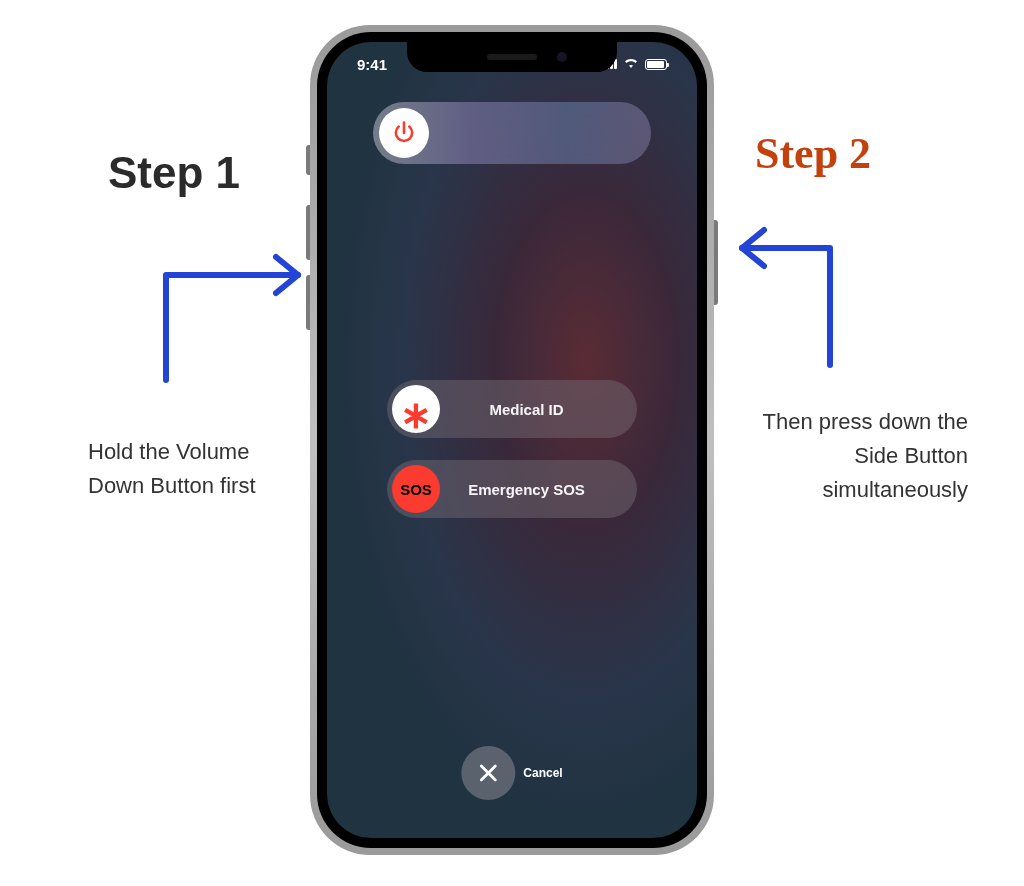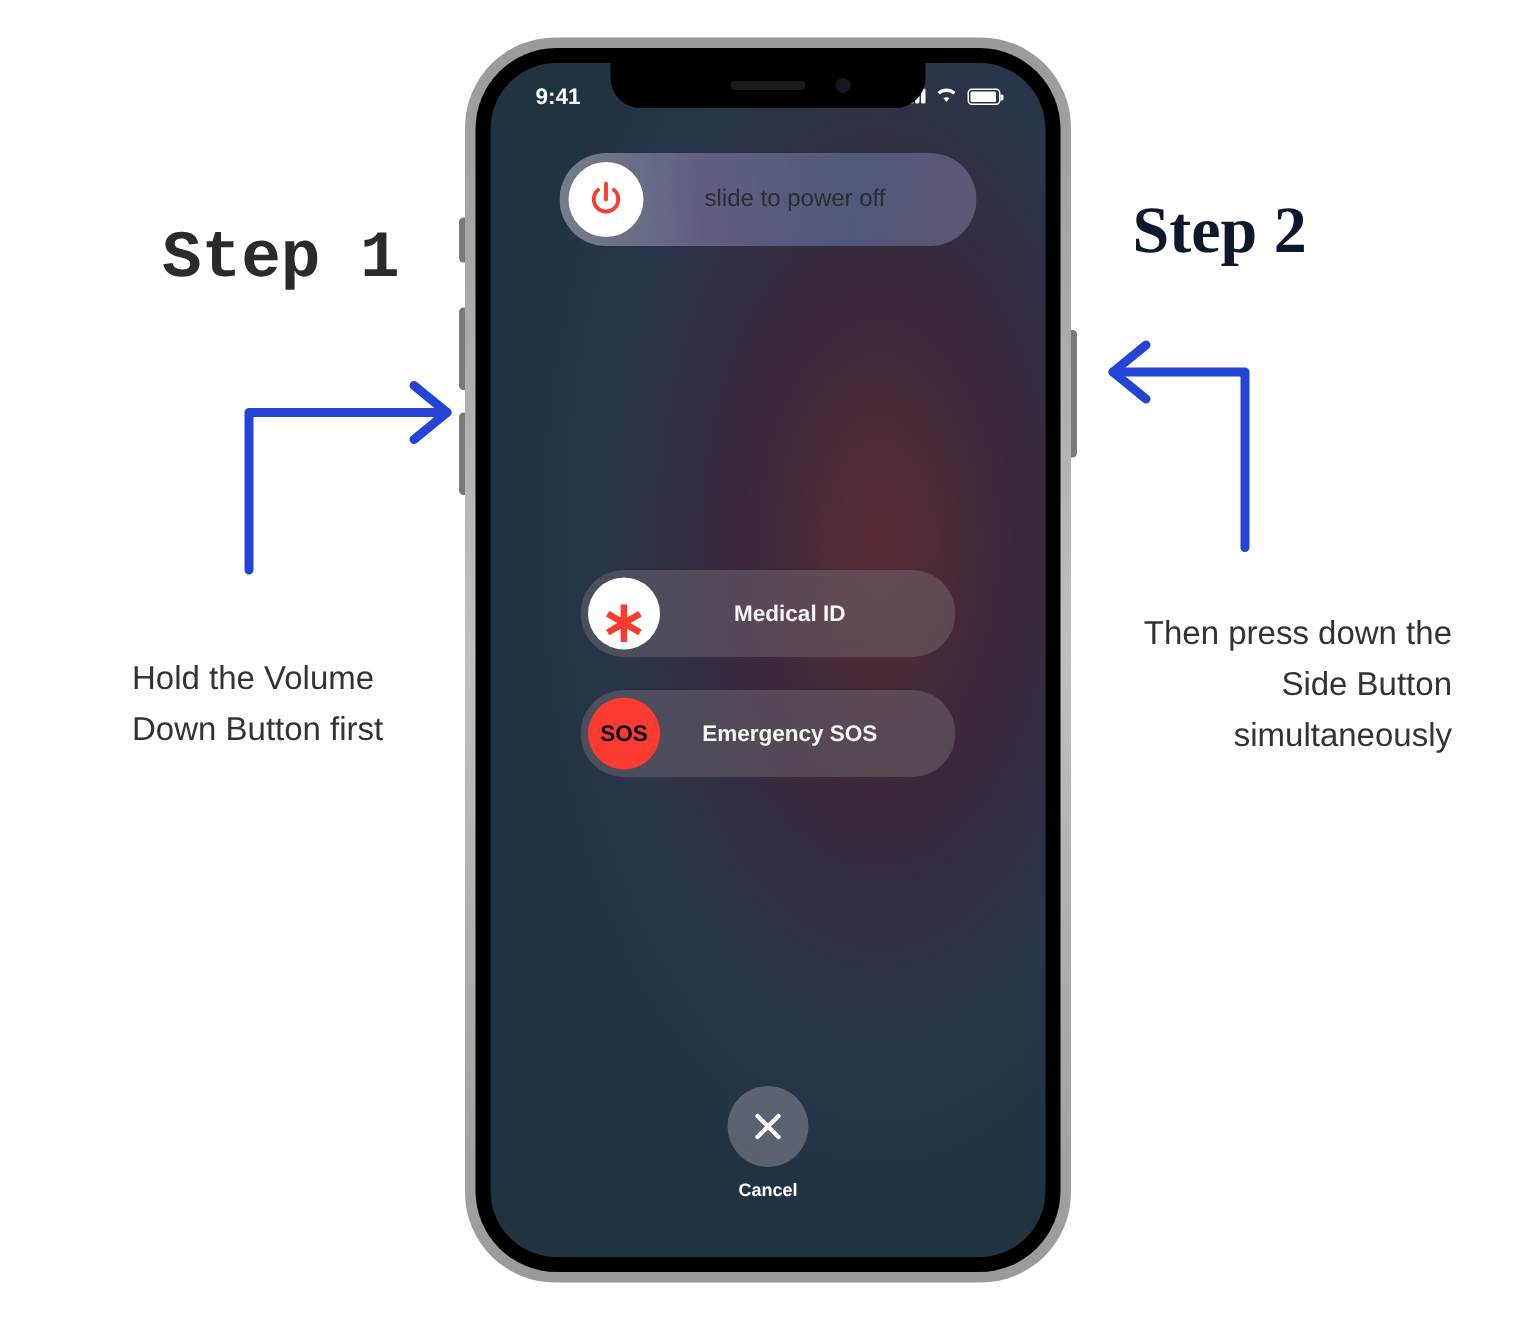--- a/index.html
+++ b/index.html
@@ -257,21 +257,21 @@
       font-weight: bold;
     }
     
     
     .cancel-wrap {
       position: absolute;
       bottom: 38px;
       left: 50%;
       transform: translateX(-50%);
       display: flex;
-      flex-direction: column;
+      flex-direction: row;
       align-items: center;
       gap: 8px;
     }
     .cancel-btn {
       width: 54px;
       height: 54px;
       border-radius: 50%;
       background: rgba(130,130,140,0.6);
       display: flex;
       align-items: center;
@@ -286,33 +286,33 @@
     
     .power-icon svg { width: 28px; height: 28px; }
     .asterisk { color: #fb3b30; font-size: 38px; font-weight: 700; line-height: 1; margin-top: 12px; }
     .x-icon svg { width: 24px; height: 24px; }
     
     
     .step-left {
       position: absolute;
       left: 108px;
       top: 148px;
-      font-family: Liberation Mono, monospace;
+      font-family: Liberation Sans, sans-serif;
       font-weight: 700;
       font-size: 44px;
       color: #2b2b2b;
     }
     .step-right {
       position: absolute;
       left: 755px;
       top: 128px;
       font-family: Georgia, 'Times New Roman', serif;
       font-weight: 700;
       font-size: 44px;
-      color: #0f172a;
+      color: #c2410c;
     }
     .caption-left {
       position: absolute;
       left: 88px;
       top: 435px;
       width: 200px;
       font-family: 'Segoe UI', Tahoma, sans-serif;
       font-size: 22px;
       line-height: 1.55;
       color: #333;
@@ -386,21 +386,20 @@
           </div>
         </div>
 
         <div class="slider-poweroff">
           <div class="slider-knob power-icon">
             <svg viewBox="0 0 24 24">
                 <path d="M12 3 L12 12" stroke="#fb3b30" stroke-width="2.2" stroke-linecap="round" fill="none"></path>
                 <path d="M7.5 6.5 A7 7 0 1 0 16.5 6.5" stroke="#fb3b30" stroke-width="2.2" stroke-linecap="round" fill="none"></path>
               </svg>
           </div>
-          <div class="slider-text">slide to power off</div>
         </div>
 
         <div class="slider-med">
           <div class="slider-knob-sm knob-white">
             <div class="asterisk">∗</div>
           </div>
           <div class="slider-label">Medical ID</div>
         </div>
 
         <div class="slider-sos">

